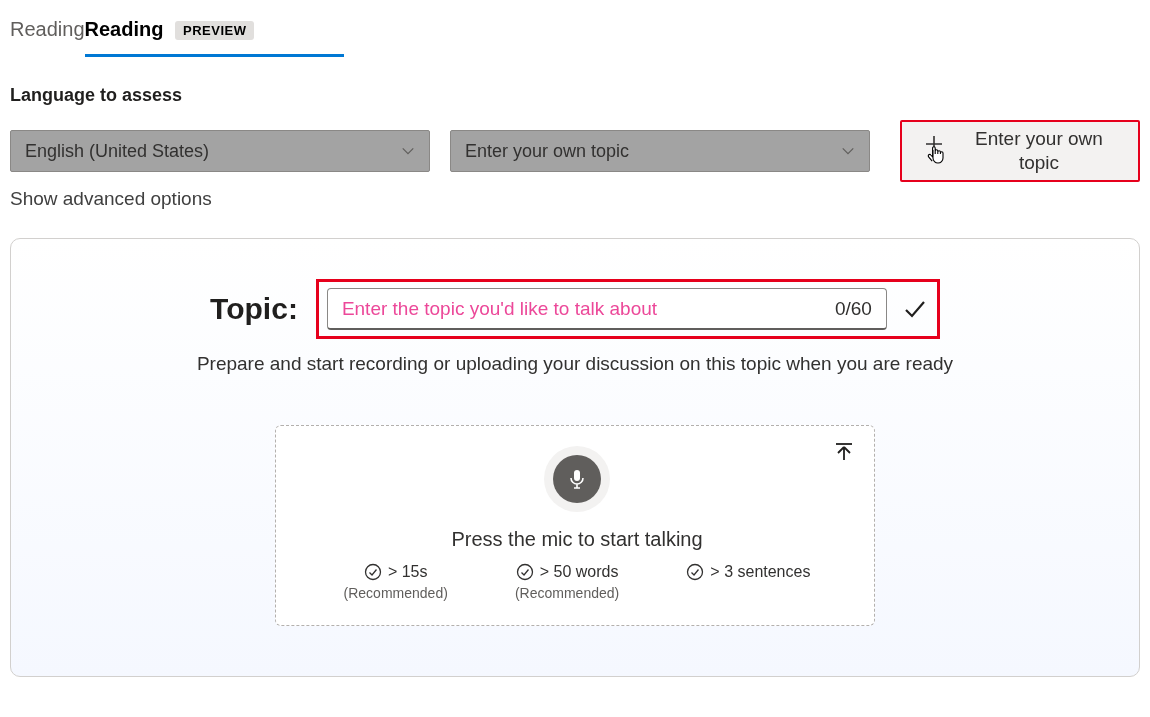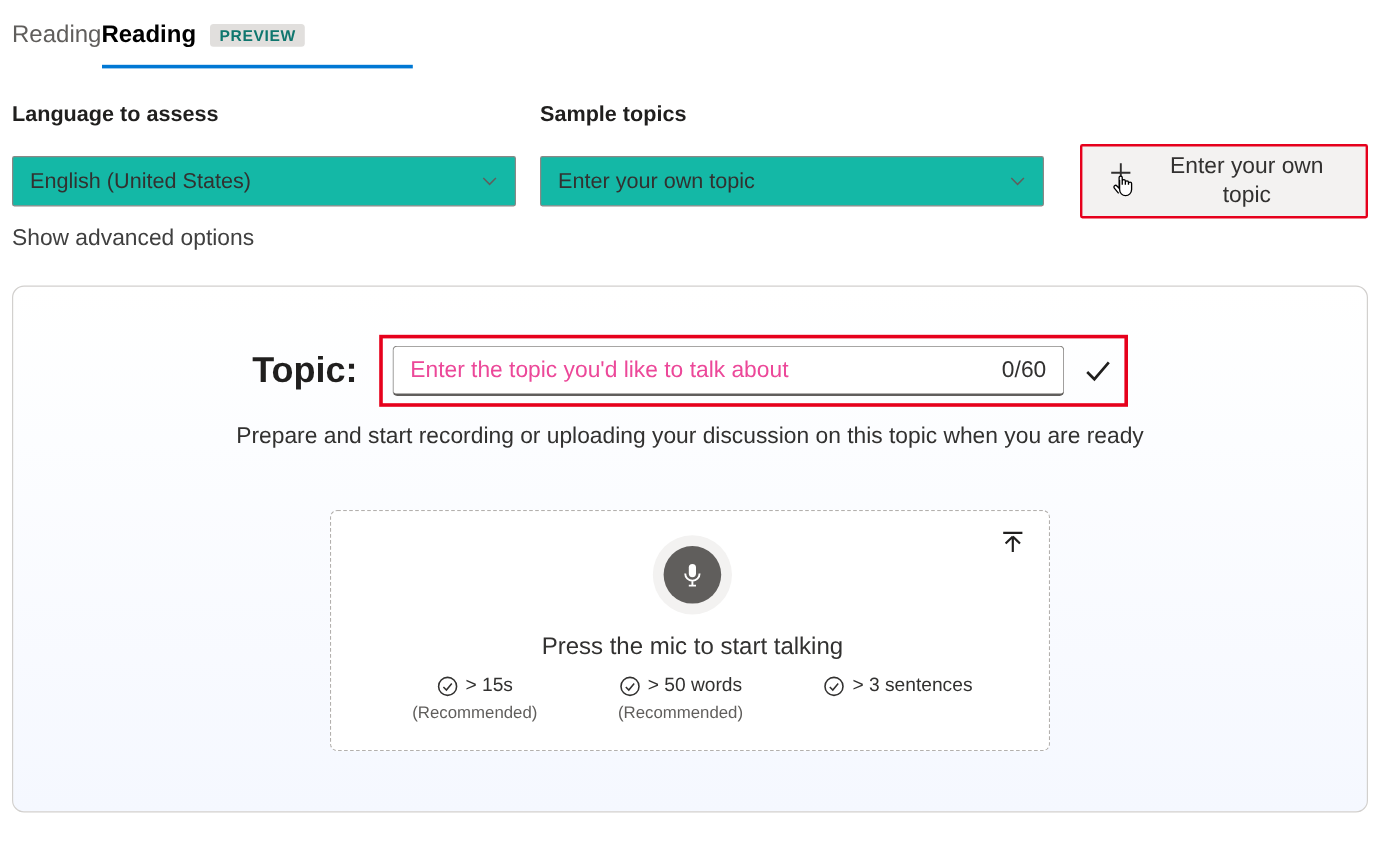--- a/index.html
+++ b/index.html
@@ -33,21 +33,21 @@
   .tab.active::after {
     content: "";
     position: absolute;
     left: 0; right: -90px; bottom: 0;
     height: 3px;
     background: #0078d4;
   }
   .badge {
     display: inline-block;
     background: #e1dfdd;
-    color: #0f766e;
+    color: #000000;
     font-size: 13px;
     font-weight: 600;
     padding: 2px 8px;
     border-radius: 3px;
     margin-left: 6px;
     letter-spacing: 0.5px;
     vertical-align: middle;
   }
 
   
@@ -64,21 +64,21 @@
   }
   .field-label {
     font-size: 18px;
     font-weight: 600;
     color: #201f1e;
   }
   .select {
     height: 42px;
     border: 1px solid #8a8886;
     border-radius: 2px;
-    background: #14b8a6;
+    background: #a3a3a3;
     display: flex;
     align-items: center;
     justify-content: space-between;
     padding: 0 14px;
     font-size: 18px;
     color: #323130;
     cursor: pointer;
   }
   .f-lang .select { width: 420px; }
   .f-topic .select { width: 420px; }
@@ -256,21 +256,20 @@
     <div class="field-label">Language to assess</div>
     <div class="select">
       <span>English (United States)</span>
       <svg class="chevron" viewBox="0 0 16 16">
           <path d="M2 5 L8 11 L14 5" stroke="#605e5c" stroke-width="1.4" fill="none"></path>
         </svg>
     </div>
   </div>
 
   <div class="field f-topic">
-    <div class="field-label">Sample topics</div>
     <div class="select">
       <span>Enter your own topic</span>
       <svg class="chevron" viewBox="0 0 16 16">
           <path d="M2 5 L8 11 L14 5" stroke="#605e5c" stroke-width="1.4" fill="none"></path>
         </svg>
     </div>
   </div>
 
   <div class="own-topic-btn">
     <span class="plus-wrap">

